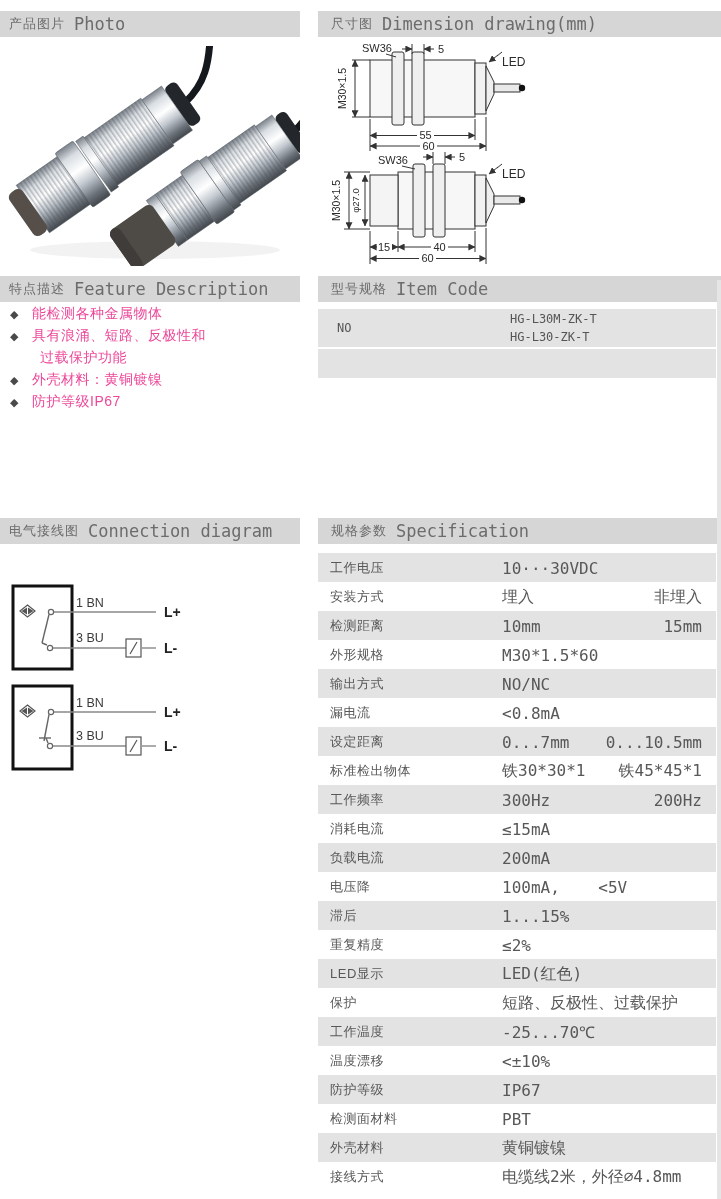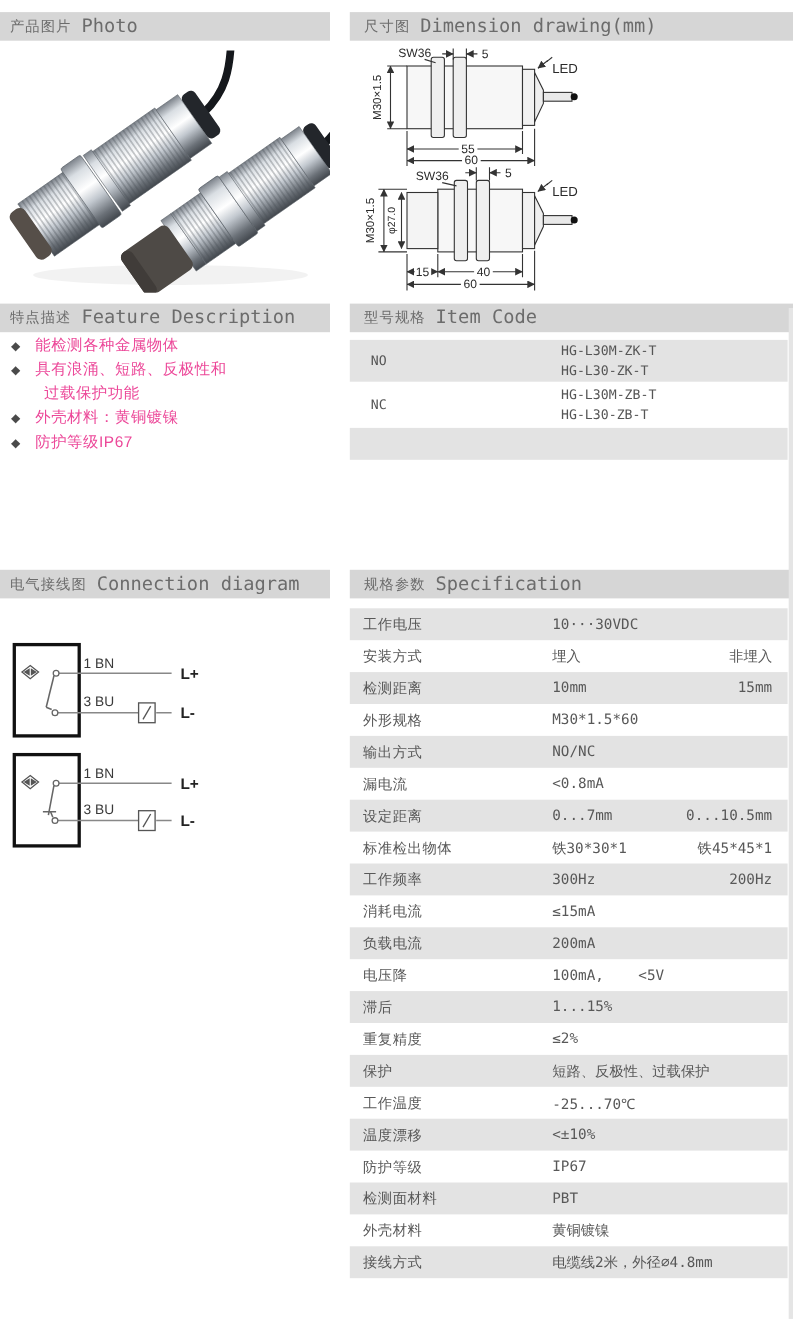--- a/index.html
+++ b/index.html
@@ -38,21 +38,21 @@
   
   .sptable{left:318px;top:553px;width:398px;}
   .sp-row{position:relative;height:29px;padding-left:31px;}
   .sp-row:nth-child(odd){background:#e3e3e3;}
   .sp-label{
     position:absolute;left:12px;top:50%;transform:translateY(-50%);
     font-size:13px;color:#585858;letter-spacing:0.5px;white-space:nowrap;
   }
   .sp-v1,.sp-v2{
     position:absolute;top:50%;transform:translateY(-50%);
-    font-family:"DejaVu Sans Mono",monospace;font-size:13px;color:#585858;white-space:nowrap;
+    font-family:"DejaVu Sans Mono",monospace;font-size:16px;color:#585858;white-space:nowrap;
   }
   .sp-v1{left:184px;}
   .sp-v2{right:14px;}
   .edge-strip{left:717px;top:280px;width:4px;height:919px;background:#e5e5e5;}
   svg text{font-family:"Liberation Sans",sans-serif;}
 </style>
 </head>
 <body>
 
 <div class="hdr hdr-left" style="top:11px">
@@ -236,27 +236,20 @@
 </div>
 
 <div class="abs ictable">
   <div class="ic-row ic-gray" style="height:38px">
     <span class="ic-type">NO</span>
     <div class="ic-codes">
       <div>HG-L30M-ZK-T</div>
       <div>HG-L30-ZK-T</div>
     </div>
   </div>
-  <div class="ic-row" style="height:38px">
-    <span class="ic-type">NC</span>
-    <div class="ic-codes">
-      <div>HG-L30M-ZB-T</div>
-      <div>HG-L30-ZB-T</div>
-    </div>
-  </div>
   <div class="ic-row ic-gray" style="height:29px">
     <span class="ic-type"></span>
   </div>
 </div>
 
 <div class="hdr hdr-left" style="top:518px">
   <span class="zh">电气接线图</span>
   <span class="en">Connection diagram</span>
 </div>
 <div class="hdr hdr-right" style="top:518px">
@@ -381,20 +374,25 @@
       <span class="sp-label">滞后</span>
       <span class="sp-v1">1...15%</span>
       <span class="sp-v2"></span>
     </div>
   <div class="sp-row">
       <span class="sp-label">重复精度</span>
       <span class="sp-v1">≤2%</span>
       <span class="sp-v2"></span>
     </div>
   <div class="sp-row">
+      <span class="sp-label">LED显示</span>
+      <span class="sp-v1">LED(红色)</span>
+      <span class="sp-v2"></span>
+    </div>
+  <div class="sp-row">
       <span class="sp-label">保护</span>
       <span class="sp-v1">短路、反极性、过载保护</span>
       <span class="sp-v2"></span>
     </div>
   <div class="sp-row">
       <span class="sp-label">工作温度</span>
       <span class="sp-v1">-25...70℃</span>
       <span class="sp-v2"></span>
     </div>
   <div class="sp-row">

